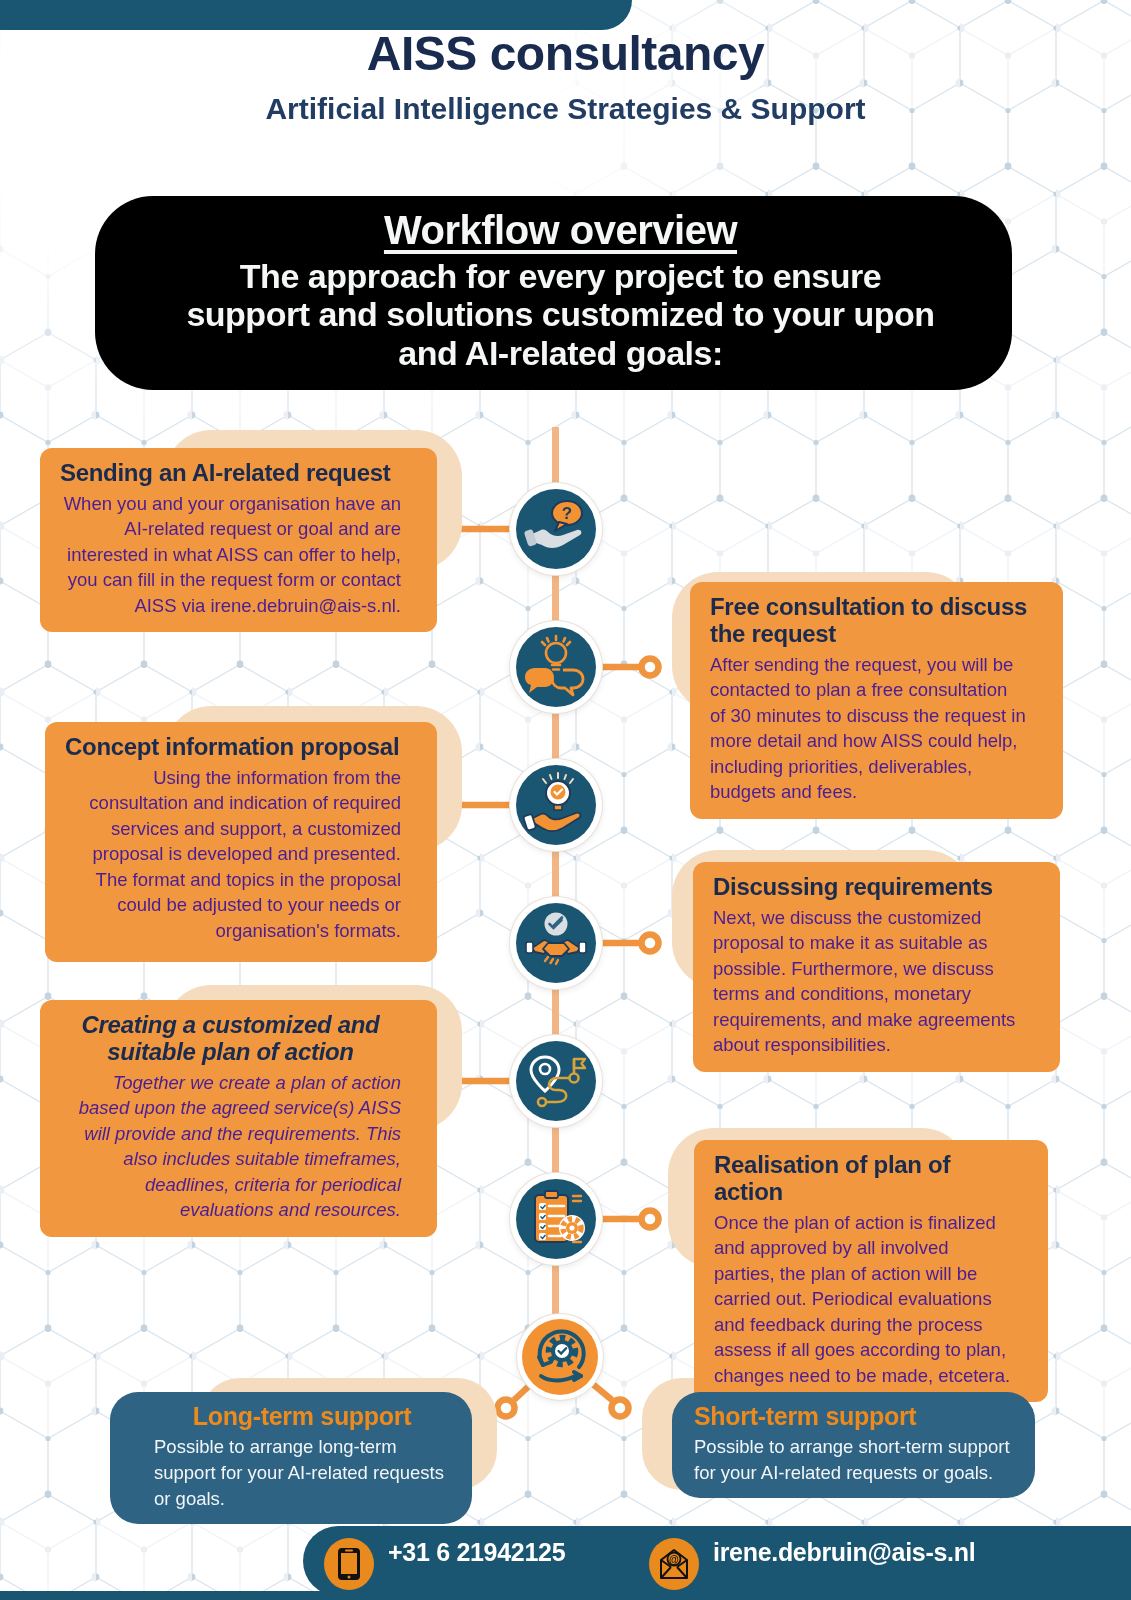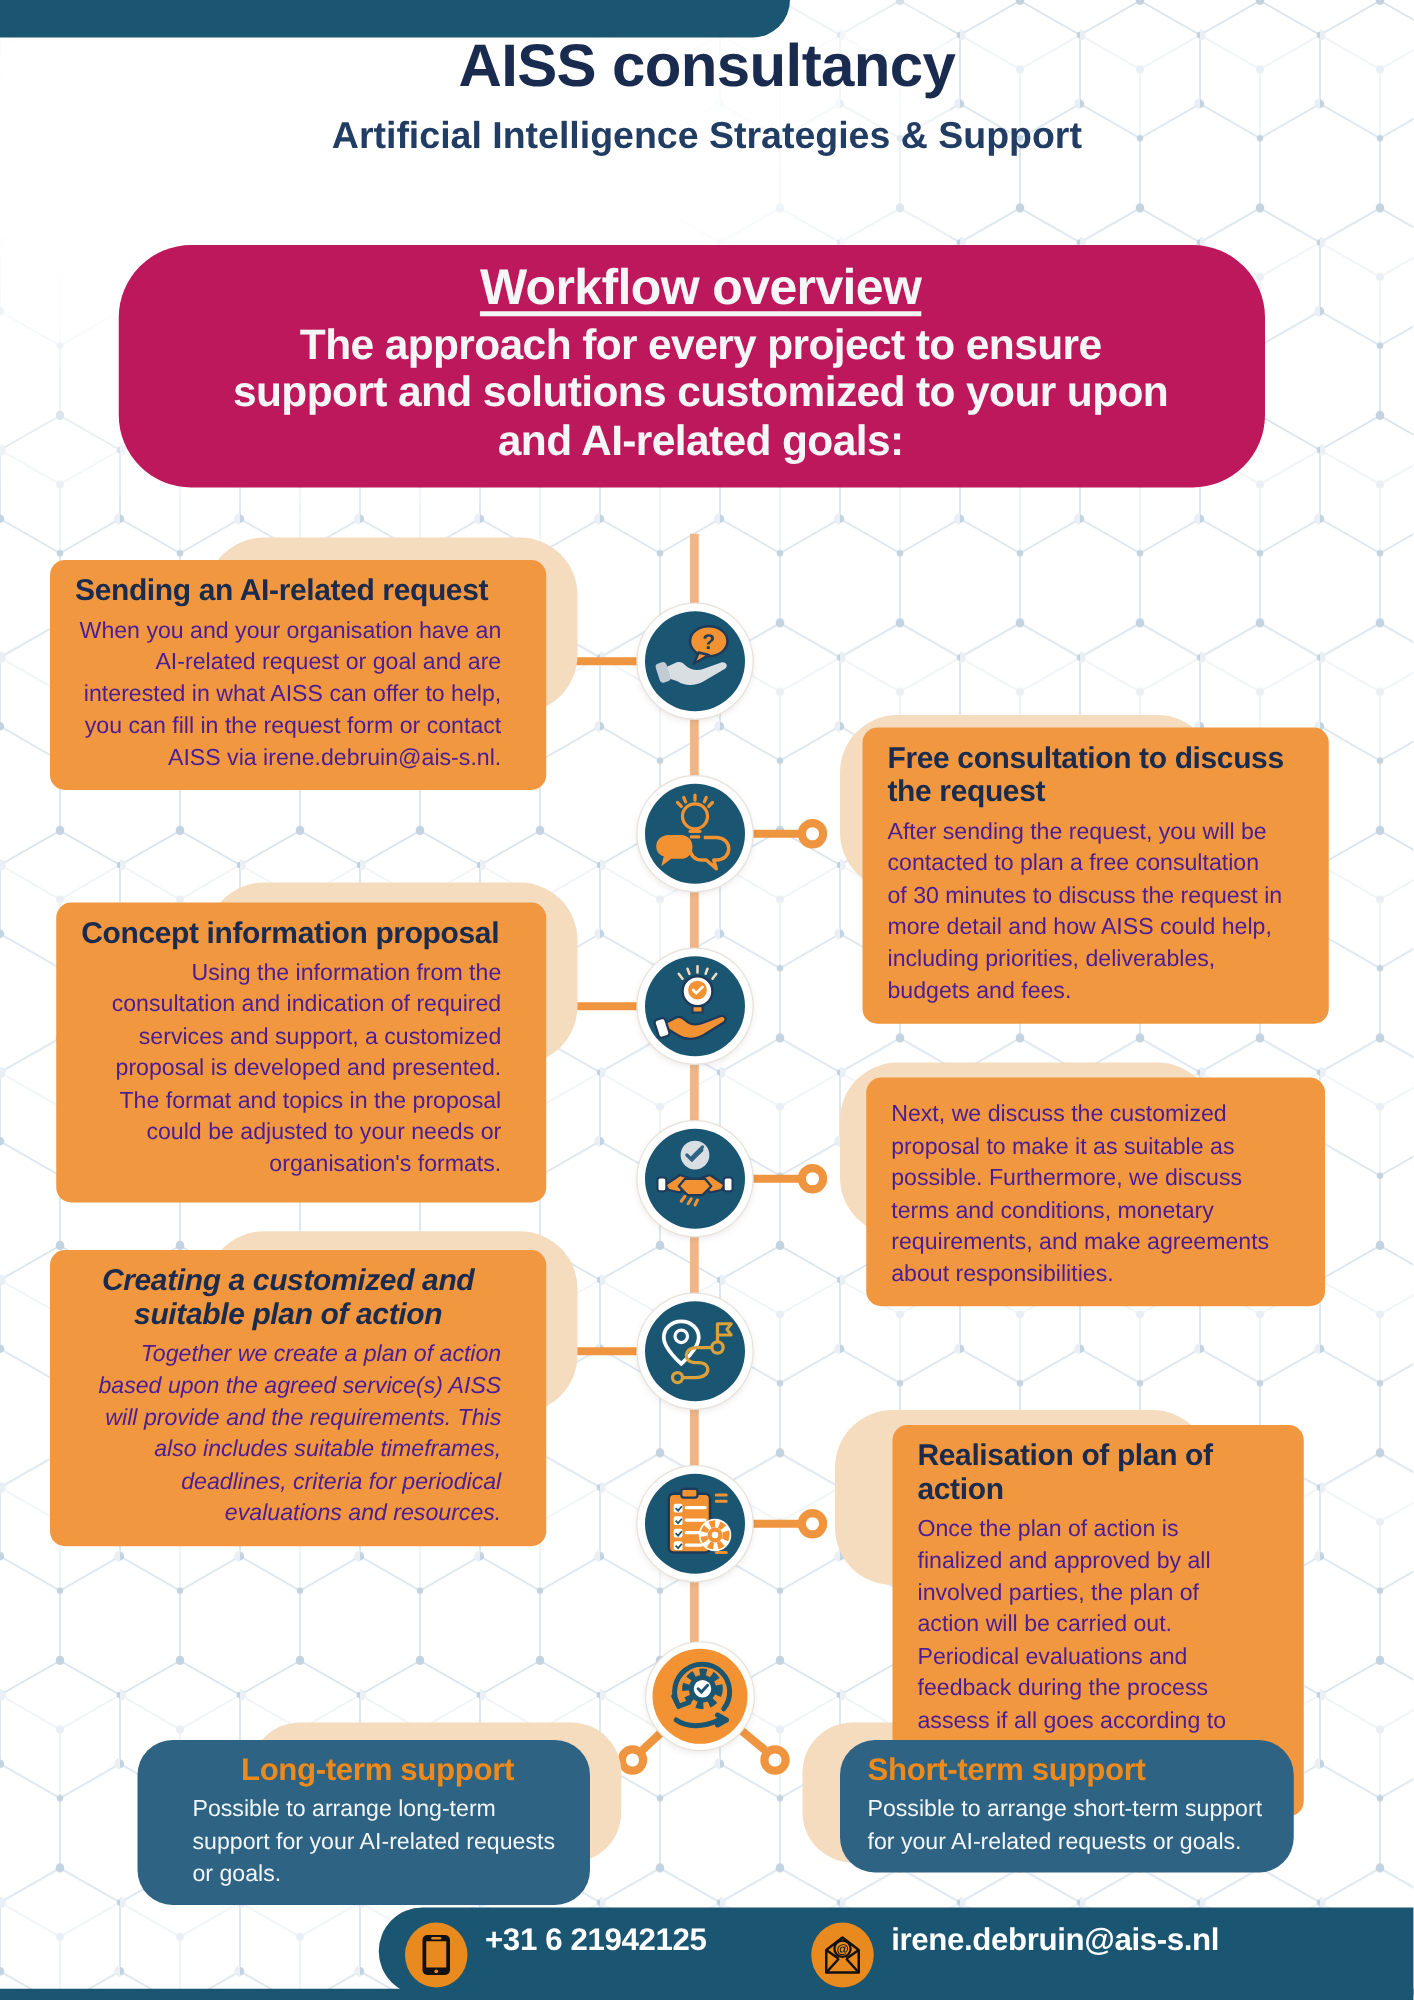--- a/index.html
+++ b/index.html
@@ -11,21 +11,21 @@
     background:radial-gradient(ellipse 620px 300px at 35% 30%, #ffffff 45%, rgba(255,255,255,0));}
   
   .top-bar{position:absolute;left:0;top:0;width:632px;height:30px;background:#1A5571;
     border-radius:0 0 46px 0;z-index:3;}
   .main-title{position:absolute;left:0;top:26px;width:1131px;text-align:center;
     font-size:48px;font-weight:800;color:#1A2B50;letter-spacing:-0.5px;z-index:3;}
   .sub-title{position:absolute;left:0;top:92px;width:1131px;text-align:center;
     font-size:30px;font-weight:700;color:#223D63;z-index:3;}
   
   .overview{position:absolute;left:95px;top:196px;width:917px;min-height:192px;
-    background:#be185d;border-radius:58px;z-index:3;color:#F5F7F6;text-align:center;
+    background:#000000;border-radius:58px;z-index:3;color:#F5F7F6;text-align:center;
     box-sizing:border-box;padding:12px 30px 18px 44px;}
   .overview .ov-title{font-size:40px;font-weight:800;text-decoration:underline;
     text-underline-offset:6px;letter-spacing:-0.5px;}
   .overview .ov-body{font-size:34px;font-weight:800;line-height:1.13;white-space:pre-line;
     letter-spacing:-0.5px;margin-top:4px;}
   
   .connectors{position:absolute;left:0;top:0;z-index:2;}
   
   .node{position:absolute;width:92px;height:92px;border-radius:50%;background:#fff;
     z-index:4;display:flex;align-items:center;justify-content:center;
@@ -174,20 +174,21 @@
       <circle cx="43" cy="28" r="7.5" fill="#F29233"></circle>
       <path d="M39.5 28 l2.5 2.5 l5 -5" stroke="#fff" stroke-width="2.2" fill="none" stroke-linecap="round"></path>
       <path d="M39 41 h8 v5 h-8 z" fill="#F29233" stroke="#1E3A5A" stroke-width="1.6"></path>
       <path d="M14 56 l12 -6 c3 -1.5 5 0 7 2 c4 4 10 4 15 2 l13 -5 c4 -1.5 6 3 3 5 l-16 10 c-7 4 -15 4 -21 0 z" fill="#F29233" stroke="#1E3A5A" stroke-width="1.8"></path>
       <rect x="10" y="51" width="9" height="15" rx="2.5" fill="#fff" stroke="#1E3A5A" stroke-width="1.8" transform="rotate(-18 14 58)"></rect>
     </svg>
   </div>
 
   <div class="peach" style="left:672px;top:850px;width:300px;height:138px;"></div>
   <div class="step-box" style="left:693px;top:862px;width:367px;min-height:172px;">
+    <div class="step-title">Discussing requirements</div>
     <div class="step-body">Next, we discuss the customized proposal to make it as suitable as possible. Furthermore, we discuss terms and conditions, monetary requirements, and make agreements about responsibilities.</div>
   </div>
   <div class="node" style="left:510px;top:897px;">
     <svg width="82" height="82" viewBox="0 0 82 82">
       <circle cx="41" cy="41" r="40" fill="#1A5571"></circle>
       <circle cx="41" cy="22" r="11.5" fill="#D9DEE3"></circle>
       <path d="M34.5 22 l4 4 l8 -8 M38 24.5 l9 -9" stroke="#2E6384" stroke-width="2.6" fill="none" stroke-linecap="round"></path>
       <g fill="#F29233" stroke="#1E3A5A" stroke-width="1.8" stroke-linejoin="round">
         <path d="M17 46 l12 -8 l9 3 l-9 11 l-9 -2 z"></path>
         <path d="M65 46 l-12 -8 l-9 3 l9 11 l9 -2 z"></path>
@@ -215,21 +216,21 @@
         <path d="M30 62 h12 c12 0 12 -12 2 -12 h-3 c-10 0 -9 -12 1 -12 h14"></path>
       </g>
       <circle cx="27" cy="62" r="4" fill="#1A5571" stroke="#D9A23B" stroke-width="2.6"></circle>
       <circle cx="59" cy="38" r="4.5" fill="#1A5571" stroke="#D9A23B" stroke-width="2.6"></circle>
       <path d="M59 33 v-14" stroke="#D9A23B" stroke-width="2.6"></path>
       <path d="M59 19 h11 l-3.5 4.5 l3.5 4.5 h-11 z" fill="none" stroke="#D9A23B" stroke-width="2.4" stroke-linejoin="round"></path>
     </svg>
   </div>
 
   <div class="peach" style="left:668px;top:1128px;width:300px;height:140px;"></div>
-  <div class="step-box" style="left:714px;top:1140px;width:329px;min-height:198px;">
+  <div class="step-box" style="left:694px;top:1140px;width:354px;min-height:198px;">
     <div class="step-title">Realisation of plan of action</div>
     <div class="step-body">Once the plan of action is finalized and approved by all involved parties, the plan of action will be carried out. Periodical evaluations and feedback during the process assess if all goes according to plan, changes need to be made, etcetera.</div>
   </div>
   <div class="node" style="left:510px;top:1173px;">
     <svg width="82" height="82" viewBox="0 0 82 82">
       <circle cx="41" cy="41" r="40" fill="#1A5571"></circle>
       <rect x="20" y="17" width="33" height="47" rx="4" fill="#F29233" stroke="#1E3A5A" stroke-width="2"></rect>
       <rect x="30" y="13" width="13" height="7" rx="2" fill="#F29233" stroke="#1E3A5A" stroke-width="1.8"></rect>
       <g>
         <rect x="24" y="25" width="7" height="7" rx="1.5" fill="#fff"></rect>

